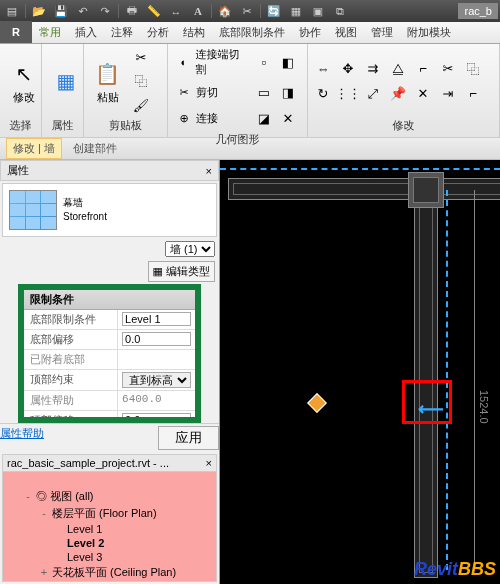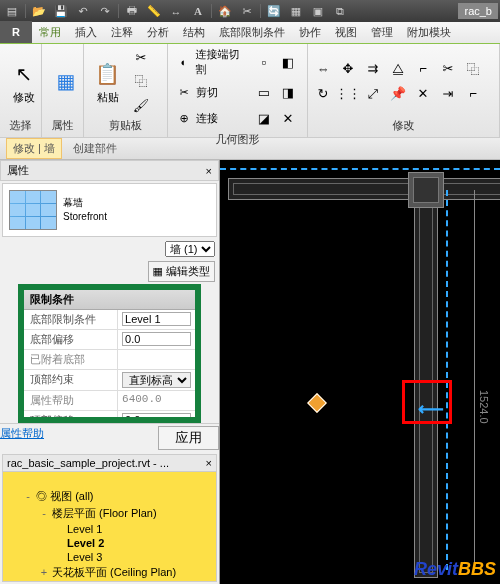--- a/index.html
+++ b/index.html
@@ -39,21 +39,21 @@
 .props-grid .section { background: linear-gradient(#ddd,#ccc); padding: 2px 6px; font-weight: bold; border-bottom: 1px solid #aaa; }
 .props-grid .row { display: flex; border-bottom: 1px solid #ddd; }
 .props-grid .row .k { width: 55%; padding: 2px 6px; color: #555; background: #fff; border-right: 1px solid #ddd; }
 .props-grid .row .v { flex: 1; padding: 2px 4px; background: #fff; }
 .props-grid .row .v input, .props-grid .row .v select { width: 100%; border: 1px solid #aaa; font-size: 11px; padding: 0 2px; }
 .props-grid .row.ro .k { color: #888; }
 .props-grid .row.ro .v { color: #888; font-family: Liberation Mono, monospace; }
 .prop-footer { display: flex; padding: 2px 0; gap: 14px; font-size: 11px; border-top: 1px solid #ccc; }
 .prop-footer .link { color: #0066cc; text-decoration: underline; cursor: pointer; }
 .prop-footer .apply { margin-left: auto; padding: 2px 16px; border: 1px solid #aaa; background: #f4f4f4; cursor: pointer; }
-.browser { border: 1px solid #ccc; margin: 2px; background: #fde047; flex: 1; overflow: auto; }
+.browser { border: 1px solid #ccc; margin: 2px; background: #fca5a5; flex: 1; overflow: auto; }
 .browser-title { background: #e8e8e8; padding: 2px 4px; font-size: 11px; display: flex; border-bottom: 1px solid #ccc; }
 .tree { font-size: 11px; padding: 16px; }
 .tree .node { padding: 1px 0 1px 14px; white-space: nowrap; cursor: pointer; }
 .tree .node.l1 { padding-left: 4px; }
 .tree .node.l2 { padding-left: 20px; }
 .tree .node.l3 { padding-left: 48px; }
 .tree .node.sel { font-weight: bold; }
 .tree .tw { display:inline-block; width:10px; text-align:center; color:#666; }
 .canvas { flex: 1; background: #000; position: relative; overflow: hidden; }
 .wall-outer { position: absolute; border: 1px solid #888; background: #222; }

